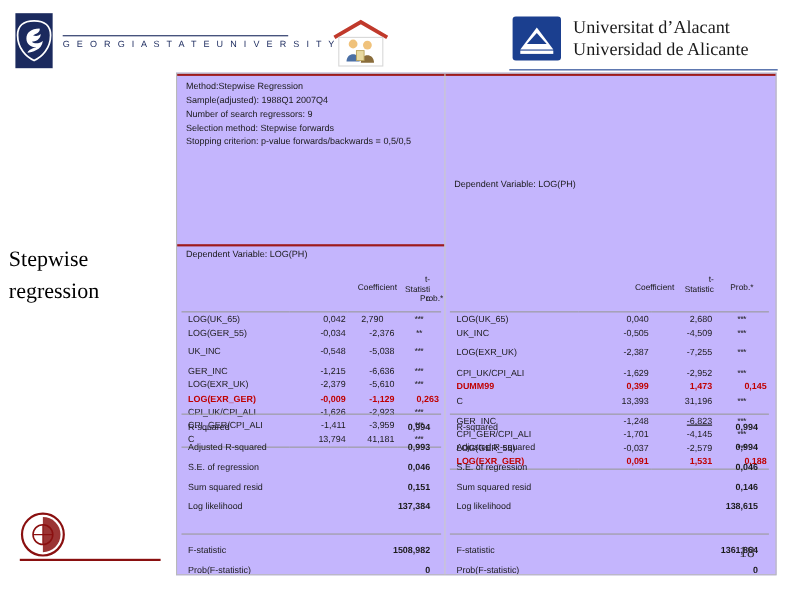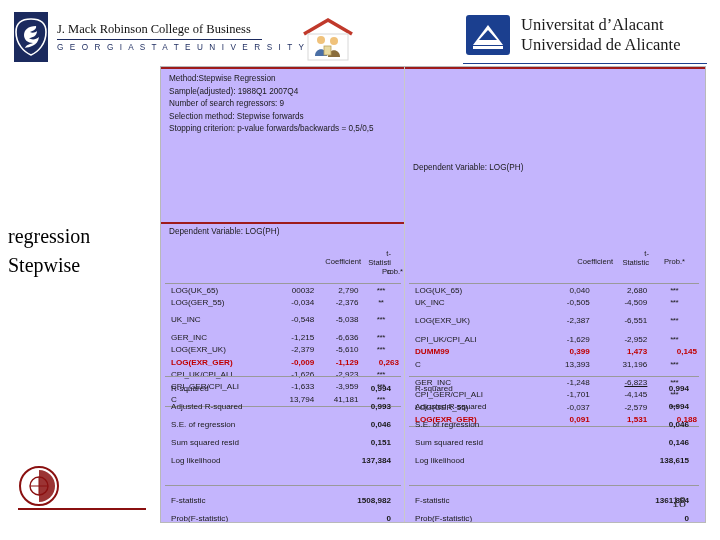--- a/index.html
+++ b/index.html
@@ -283,21 +283,20 @@
 <div class="header">
 
   <div class="gsu-logo">
     <div class="gsu-crest">
       <svg width="34" height="40" viewBox="0 0 34 40">
         <path d="M17 2 C27 2 32 7 32 15 C32 27 24 35 17 38 C10 35 2 27 2 15 C2 7 7 2 17 2 Z" fill="#1b2a5e" stroke="#ffffff" stroke-width="1.6"></path>
         <path d="M22 9 C14 9 10 13 10 18 C10 23 14 26 19 26 C16 27 12 28 11 31 C15 30 24 29 25 20 C22 23 17 23 15 21 C18 21 23 19 23 14 C21 16 18 16 16 15 C19 14 23 12 22 9 Z" fill="#ffffff"></path>
       </svg>
     </div>
     <div class="gsu-text">
-      <div class="gsu-line1">J. Mack Robinson College of Business</div>
       <div class="gsu-rule"></div>
       <div class="gsu-line2">G E O R G I A   S T A T E   U N I V E R S I T Y</div>
     </div>
   </div>
 
   <div class="clipart">
     <svg width="64" height="48" viewBox="0 0 64 48">
       <path d="M8 18 L32 4 L56 18" stroke="#c0392b" stroke-width="3.5" fill="none"></path>
       <rect x="12" y="18" width="40" height="26" fill="#ffffff" stroke="#d8d8d8" stroke-width="1"></rect>
       <circle cx="25" cy="24" r="4" fill="#f0c27b"></circle>
@@ -319,22 +318,22 @@
     </div>
     <div class="ua-names">
       <div class="ua-name">Universitat d’Alacant</div>
       <div class="ua-name">Universidad de Alicante</div>
     </div>
     <div class="ua-underline"></div>
   </div>
 </div>
 
 <div class="caption">
+  <div>Stepwise</div>
   <div>regression</div>
-  <div>Stepwise</div>
 </div>
 
 <div class="shot">
   <div class="redline-top"></div>
   <div class="redline-mid"></div>
   <div class="vsplit"></div>
 
   <div class="hdr-block">
     <div>Method:Stepwise Regression</div>
     <div>Sample(adjusted): 1988Q1 2007Q4</div>
@@ -360,22 +359,22 @@
   <div class="colhead" style="left:452px; top:182px; width:36px;">
     <span class="ln">t-</span>
     <span class="ln">Statistic</span>
   </div>
   <div class="colhead" style="left:490px; top:190px; width:34px;">Prob.*</div>
 
   <table class="tbl" style="left:4px; top:216px; width:236px;">
     <tbody>
       <tr class="rule-top">
         <td class="lbl" style="width:92px;">LOG(UK_65)</td>
-        <td class="num" style="width:52px;">00032</td>
-        <td class="num" style="width:42px;">2,790</td>
+        <td class="num" style="width:52px;">0,042</td>
+        <td class="num" style="width:42px;text-align:center;">2,790</td>
         <td class="star" style="width:38px;">***</td>
       </tr>
       <tr>
         <td class="lbl">LOG(GER_55)</td>
         <td class="num">-0,034</td>
         <td class="num">-2,376</td>
         <td class="star">**</td>
       </tr>
       <tr>
         <td class="lbl" style="padding-top:5px;">UK_INC</td>
@@ -402,21 +401,21 @@
         <td class="num red">0,263</td>
       </tr>
       <tr>
         <td class="lbl">CPI_UK/CPI_ALI</td>
         <td class="num">-1,626</td>
         <td class="num">-2,923</td>
         <td class="star">***</td>
       </tr>
       <tr>
         <td class="lbl">CPI_GER/CPI_ALI</td>
-        <td class="num">-1,633</td>
+        <td class="num">-1,411</td>
         <td class="num">-3,959</td>
         <td class="star">***</td>
       </tr>
       <tr class="rule-bot">
         <td class="lbl">C</td>
         <td class="num">13,794</td>
         <td class="num">41,181</td>
         <td class="star">***</td>
       </tr>
     </tbody>
@@ -432,21 +431,21 @@
       </tr>
       <tr>
         <td class="lbl">UK_INC</td>
         <td class="num">-0,505</td>
         <td class="num">-4,509</td>
         <td class="star">***</td>
       </tr>
       <tr>
         <td class="lbl" style="padding-top:6px;">LOG(EXR_UK)</td>
         <td class="num" style="padding-top:6px;">-2,387</td>
-        <td class="num" style="padding-top:6px;">-6,551</td>
+        <td class="num" style="padding-top:6px;">-7,255</td>
         <td class="star" style="padding-top:6px;">***</td>
       </tr>
       <tr>
         <td class="lbl" style="padding-top:6px;">CPI_UK/CPI_ALI</td>
         <td class="num" style="padding-top:6px;">-1,629</td>
         <td class="num" style="padding-top:6px;">-2,952</td>
         <td class="star" style="padding-top:6px;">***</td>
       </tr>
       <tr>
         <td class="lbl red">DUMM99</td>

